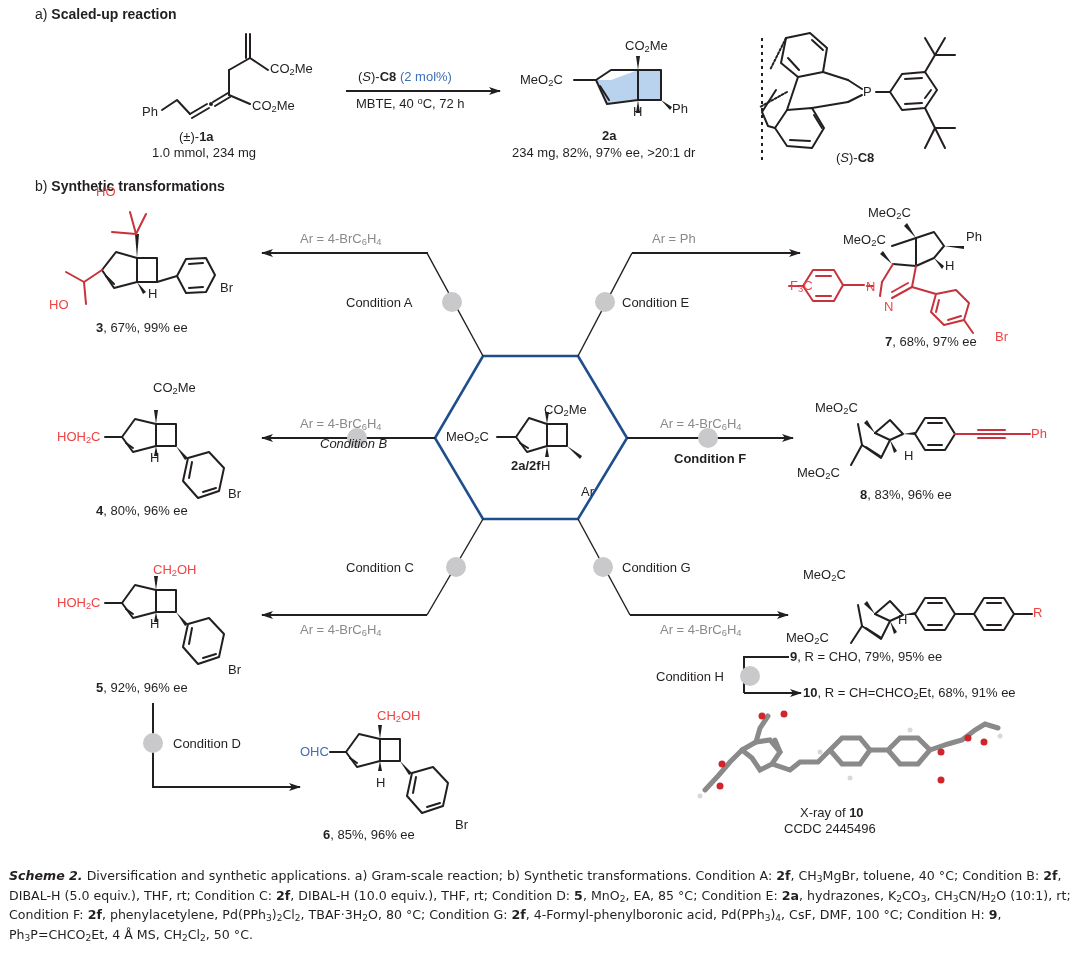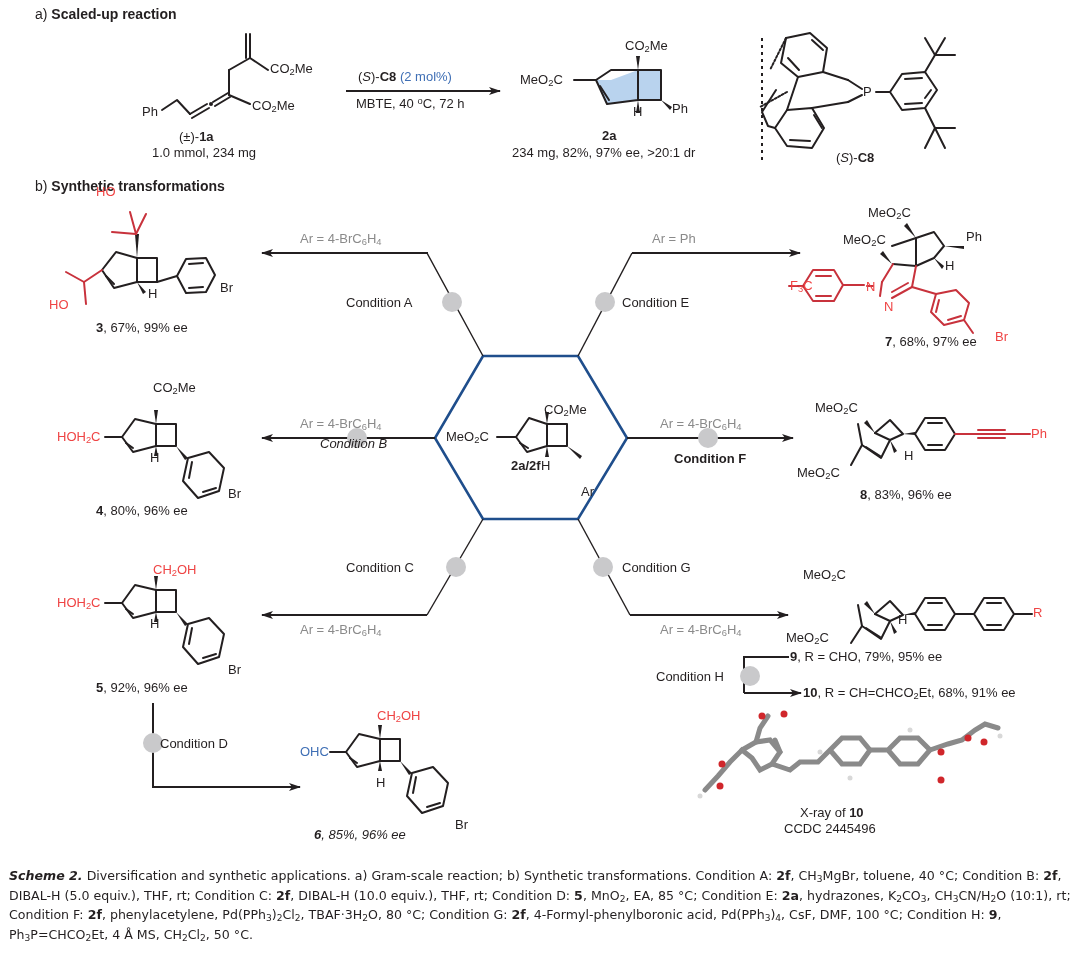--- a/index.html
+++ b/index.html
@@ -331,21 +331,21 @@
 
 <div class="abs t13 gray" style="left:660px; top:416px;">Ar = 4-BrC<sub>6</sub>H<sub>4</sub></div>
 <div class="abs t13" style="left:674px; top:451px;font-weight:bold;">Condition F</div>
 
 <div class="abs t13" style="left:346px; top:560px;">Condition C</div>
 <div class="abs t13 gray" style="left:300px; top:622px;">Ar = 4-BrC<sub>6</sub>H<sub>4</sub></div>
 
 <div class="abs t13" style="left:622px; top:560px;">Condition G</div>
 <div class="abs t13 gray" style="left:660px; top:622px;">Ar = 4-BrC<sub>6</sub>H<sub>4</sub></div>
 
-<div class="abs t13" style="left:160px; top:736px;text-align:center;">Condition D</div>
+<div class="abs t13" style="left:173px; top:736px;text-align:center;">Condition D</div>
 <div class="abs t13" style="left:656px; top:669px;">Condition H</div>
 
 <div class="abs t13 red" style="left:96px; top:184px;">HO</div>
 <div class="abs t13 red" style="left:49px; top:297px;">HO</div>
 <div class="abs t13" style="left:148px; top:286px;">H</div>
 <div class="abs t13" style="left:220px; top:280px;">Br</div>
 <div class="abs t13" style="left:96px; top:320px;"><b>3</b><span>, 67%, 99% ee</span></div>
 
 <div class="abs t13" style="left:153px; top:380px;">CO<sub>2</sub>Me</div>
 <div class="abs t13 red" style="left:57px; top:429px;">HOH<sub>2</sub>C</div>
@@ -356,21 +356,21 @@
 <div class="abs t13 red" style="left:153px; top:562px;">CH<sub>2</sub>OH</div>
 <div class="abs t13 red" style="left:57px; top:595px;">HOH<sub>2</sub>C</div>
 <div class="abs t13" style="left:150px; top:616px;">H</div>
 <div class="abs t13" style="left:228px; top:662px;">Br</div>
 <div class="abs t13" style="left:96px; top:680px;"><b>5</b><span>, 92%, 96% ee</span></div>
 
 <div class="abs t13 red" style="left:377px; top:708px;">CH<sub>2</sub>OH</div>
 <div class="abs t13 blue" style="left:300px; top:744px;">OHC</div>
 <div class="abs t13" style="left:376px; top:775px;">H</div>
 <div class="abs t13" style="left:455px; top:817px;">Br</div>
-<div class="abs t13" style="left:314px; top:827px;font-style:italic;"><b>6</b><span>, 85%, 96% ee</span></div>
+<div class="abs t13" style="left:323px; top:827px;"><b>6</b><span>, 85%, 96% ee</span></div>
 
 <div class="abs t13" style="left:868px; top:205px;">MeO<sub>2</sub>C</div>
 <div class="abs t13" style="left:843px; top:232px;">MeO<sub>2</sub>C</div>
 <div class="abs t13" style="left:966px; top:229px;">Ph</div>
 <div class="abs t13" style="left:945px; top:258px;">H</div>
 <div class="abs t13 red" style="left:790px; top:278px;">F<sub>3</sub>C</div>
 <div class="abs t13 red" style="left:866px; top:279px;">N</div>
 <div class="abs t13 red" style="left:884px; top:299px;">N</div>
 <div class="abs t13 red" style="left:995px; top:329px;">Br</div>
 <div class="abs t13" style="left:885px; top:334px;"><b>7</b><span>, 68%, 97% ee</span></div>

